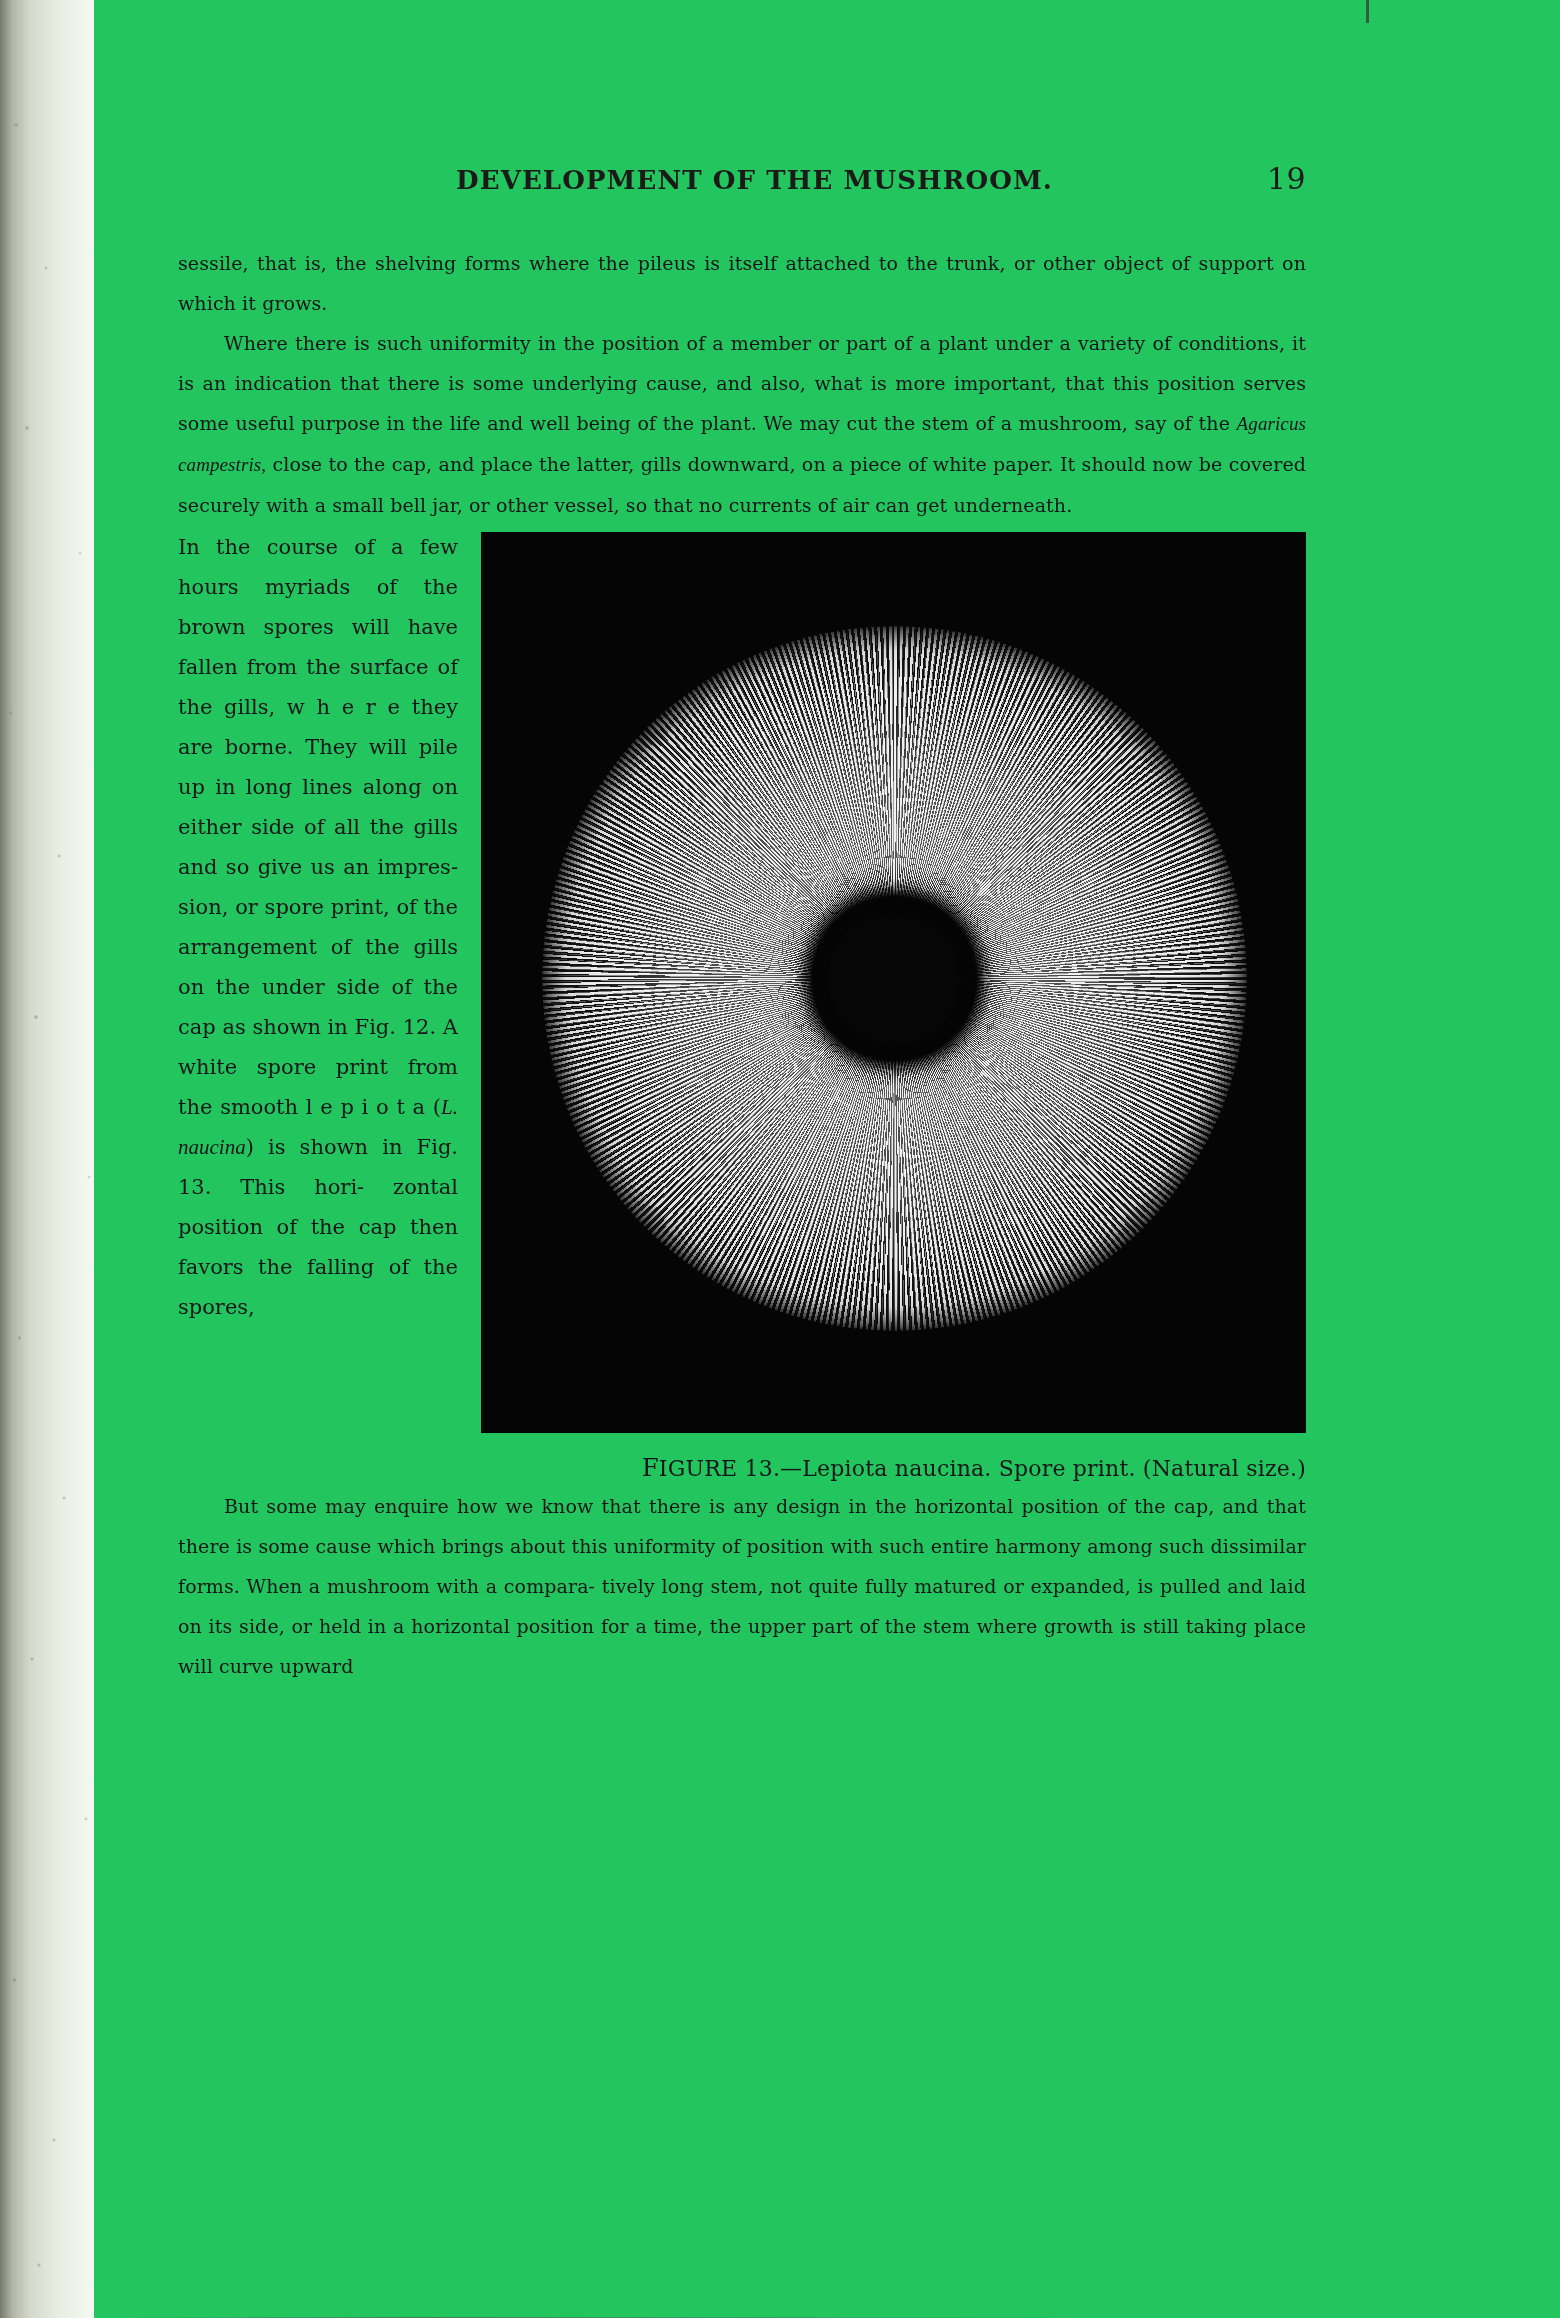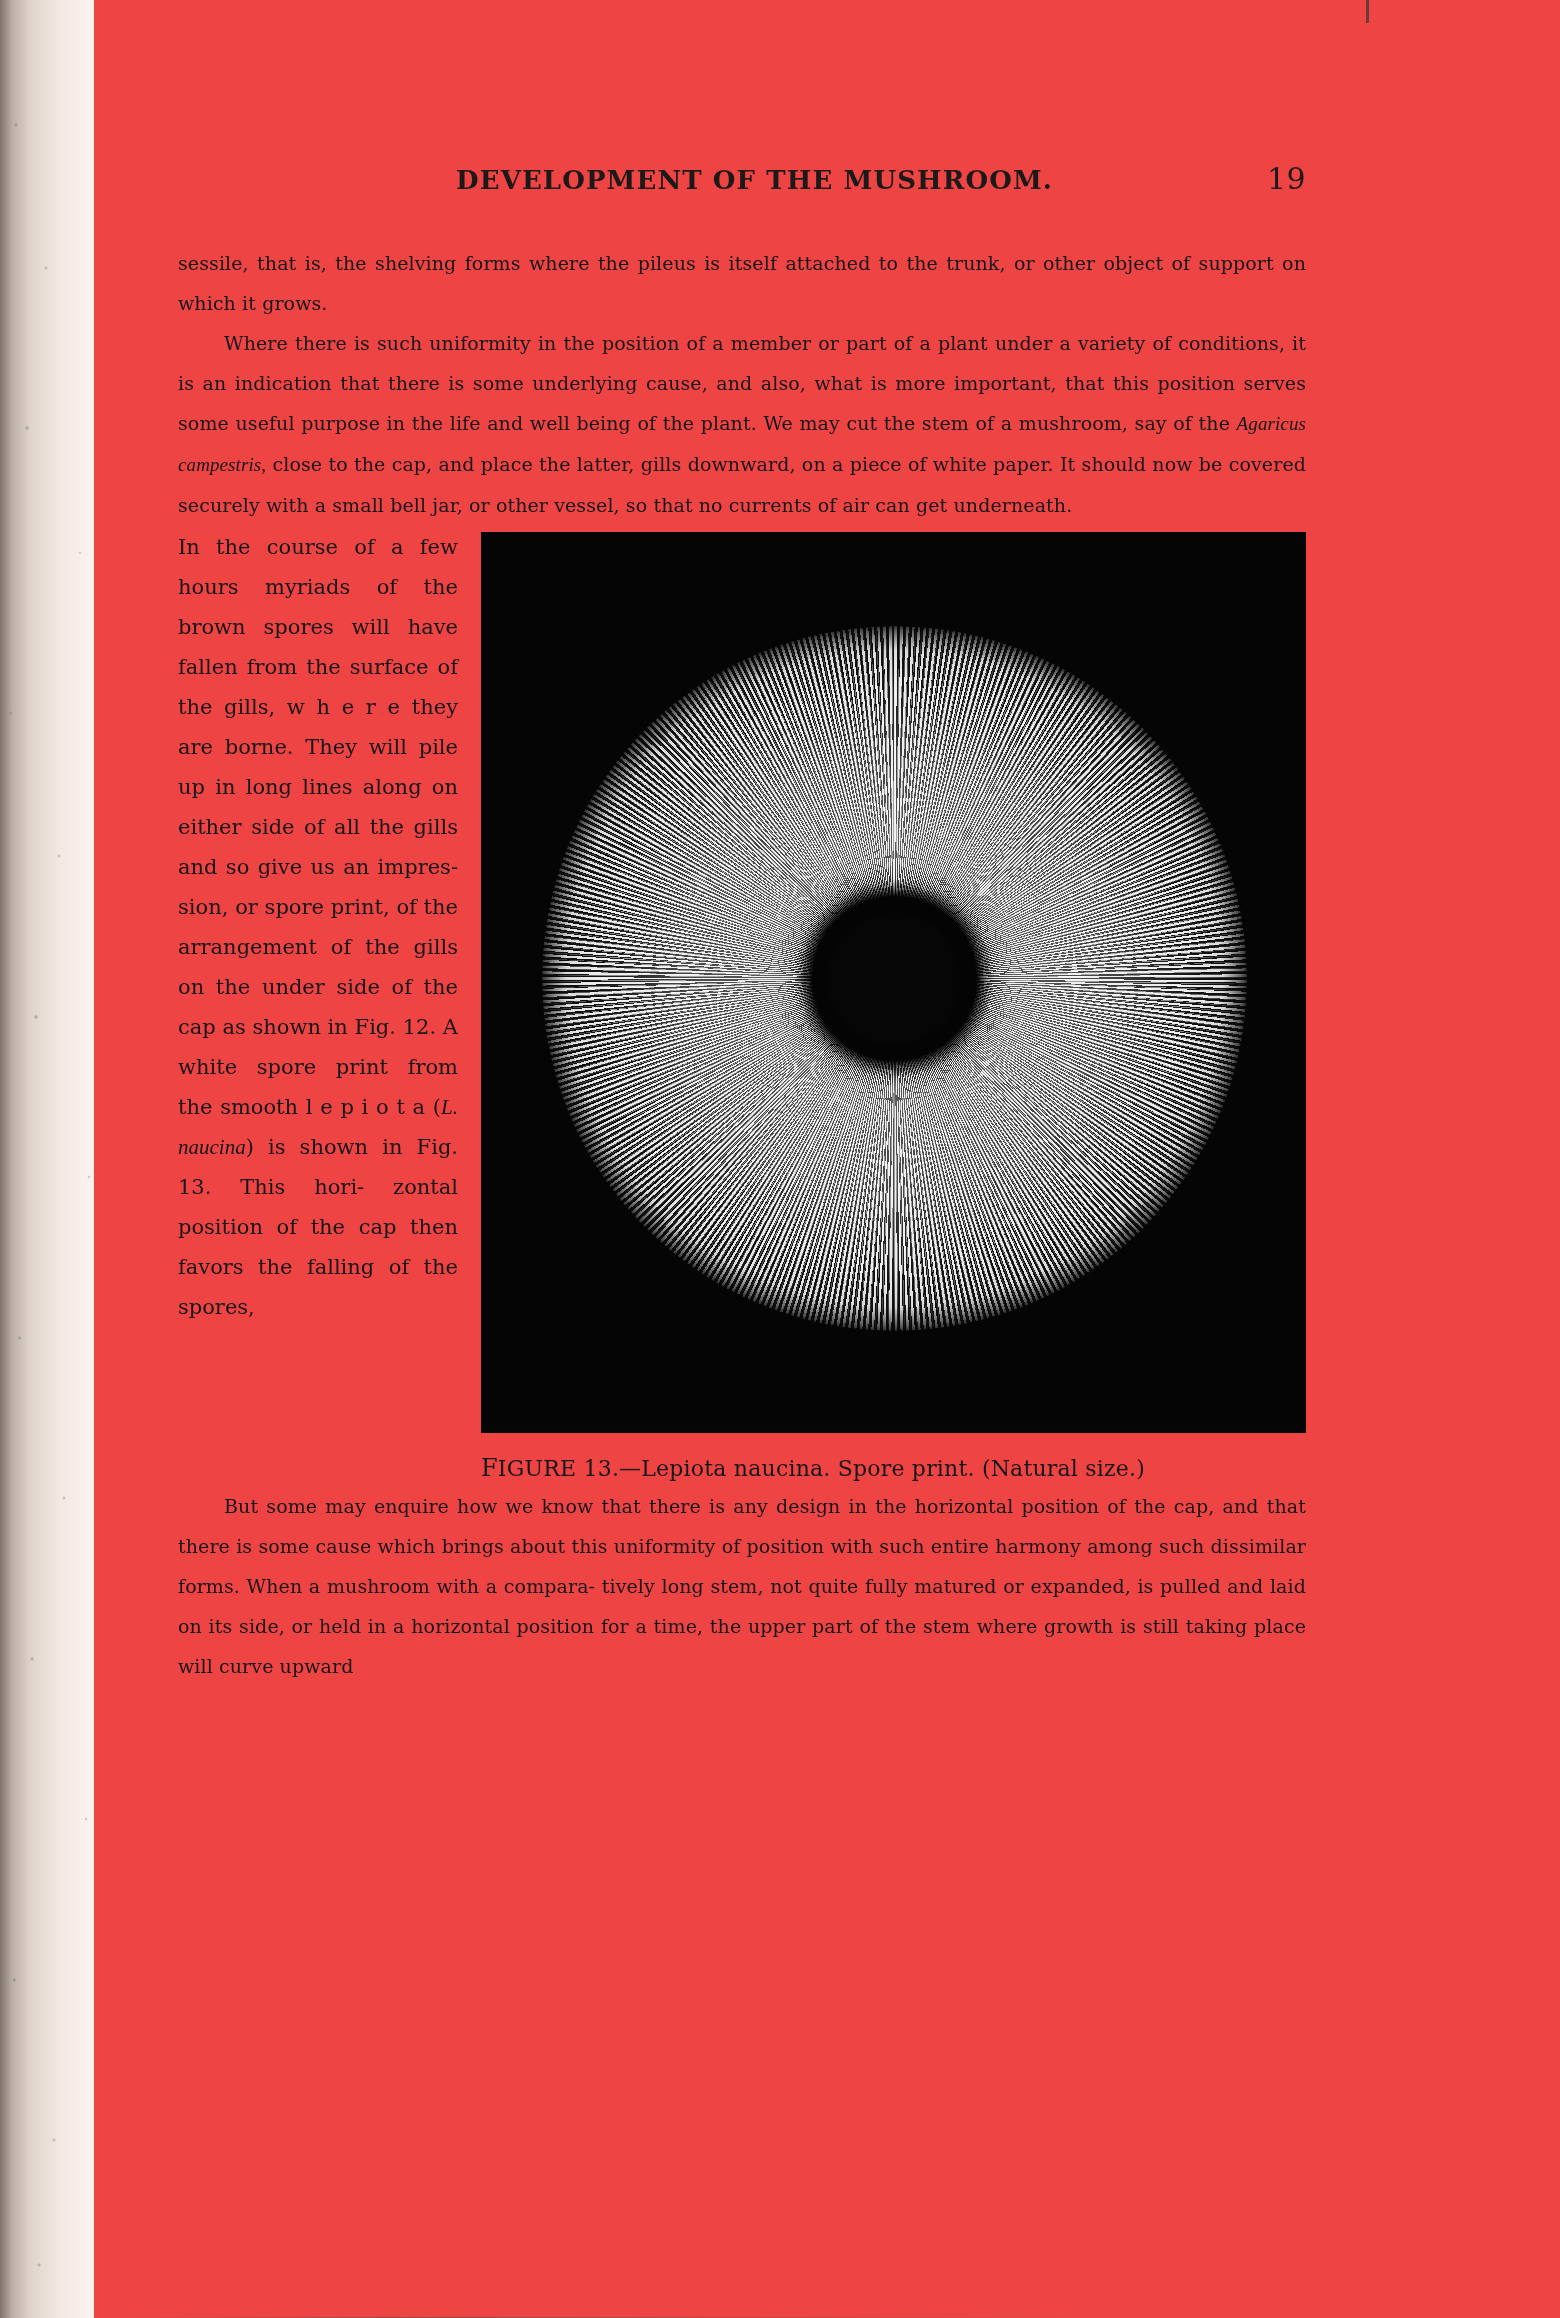--- a/index.html
+++ b/index.html
@@ -12,21 +12,21 @@
     height: 2319px;
     position: relative;
     overflow: hidden;
     font-family: "DejaVu Serif", serif;
   }
 
   
   .page {
     position: absolute;
     inset: 0;
-    background: #ef4444;
+    background: #22c55e;
   }
   .scan-edge-left {
     position: absolute;
     left: 0;
     top: 0;
     width: 94px;
     height: 2319px;
     background:
       linear-gradient(to right, #7a766f 0px, #b9b5ad 12.5px, #dedad2 30px, #f3f0ea 59px, #fdfcfa 94px);
     opacity: 0.95;
@@ -218,21 +218,21 @@
     width: 132px;
     height: 132px;
     margin-left: -66px;
     margin-top: -70px;
     border-radius: 50%;
     background: #060606;
     box-shadow: 0 0 9px 5.4px rgba(5,5,5,0.9);
   }
   .figure-caption {
     margin-top: 19.6px;
-    text-align: left;
+    text-align: right;
     font-size: 22px;
     color: #17161a;
     letter-spacing: 0.2px;
     line-height: 30px;
   }
   .caption-label { font-variant: small-caps; }
   .caption-label .cap-first { font-size: 24px; }
 
   .narrow-col {
     width: 281px;

